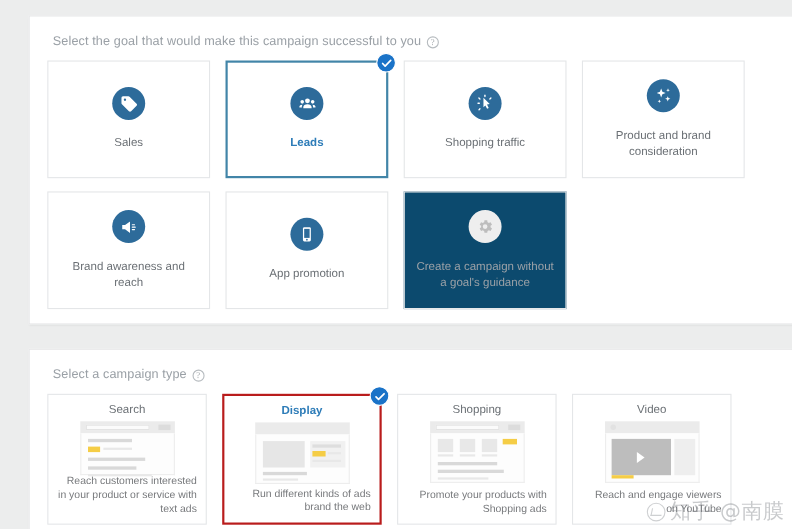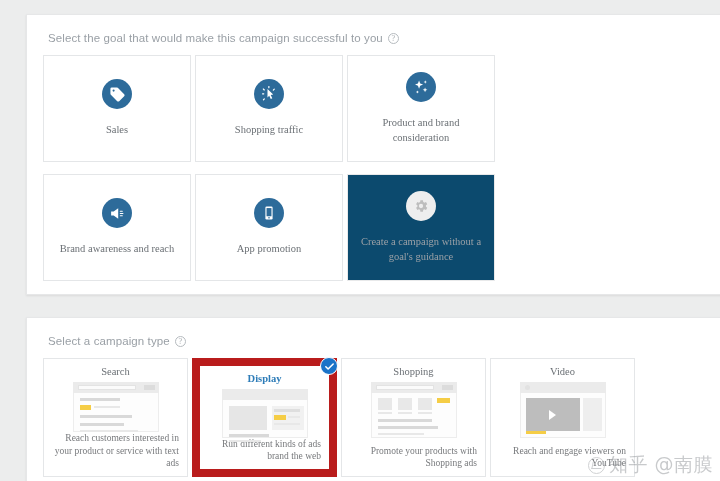--- a/index.html
+++ b/index.html
@@ -29,21 +29,21 @@
     display: flex; align-items: center; gap: 5px;
     margin: 3px 0 11px 5px;
   }
   .help-icon {
     width: 11px; height: 11px; border-radius: 50%;
     border: 1px solid #b6bbbf; color: #a4a9ad;
     font-size: 8px; line-height: 9px; text-align: center;
     display: inline-block; font-family: "Liberation Serif", serif;
   }
 
-  .grid { display: flex; gap: 4px; font-family: Liberation Serif, serif; }
+  .grid { display: flex; gap: 14px; }
   .grid + .grid { margin-top: 12px; }
 
   
   .goal-card {
     width: 148px; height: 107px;
     border: 1px solid #e4e6e8;
     background: #fff;
     display: flex; flex-direction: column;
     align-items: center; justify-content: center;
     position: relative;
@@ -76,21 +76,21 @@
   }
 
   
   .type-card {
     width: 145px; height: 119px;
     border: 1px solid #e4e6e8; background: #fff;
     position: relative;
     display: flex; flex-direction: column; align-items: center;
     padding: 7px 8px 6px 8px;
   }
-  .type-card.selected { border: 8px solid #b91c1c; }
+  .type-card.selected { border: 2px solid #b91c1c; }
   .type-title { font-size: 10.5px; color: #6b7075; margin-bottom: 5px; }
   .type-card.selected .type-title { color: #2d7cb8; font-weight: bold; }
   .type-desc {
     font-size: 9.5px; color: #77797c; text-align: right;
     line-height: 1.32; margin-top: auto;
   }
 
   
   .thumb { width: 86px; height: 56px; background: #fff; position: relative; }
   .thumb .bar { position: absolute; left: 0; top: 0; right: 0; height: 11px; background: #ebebeb; }
@@ -153,20 +153,38 @@
 
       <div class="goal-card">
         <span class="g-icon">
           <svg width="17" height="17" viewBox="0 0 24 24" fill="#ffffff">
             <path d="M21.4 11.6l-9-9A2 2 0 0 0 11 2H4a2 2 0 0 0-2 2v7c0 .5.2 1 .6 1.4l9 9c.4.4.9.6 1.4.6s1-.2 1.4-.6l7-7c.4-.4.6-.9.6-1.4s-.2-1-.6-1.4zM6.5 8A1.5 1.5 0 1 1 8 6.5A1.5 1.5 0 0 1 6.5 8z"></path>
           </svg>
         </span>
         <span class="goal-label">Sales</span>
       </div>
 
+      <div class="goal-card selected">
+        <span class="check-badge">
+          <svg width="11" height="11" viewBox="0 0 24 24" fill="none" stroke="#ffffff" stroke-width="3.4" stroke-linecap="round" stroke-linejoin="round">
+            <path d="M4 12.5l5 5L20 6.5"></path>
+          </svg>
+        </span>
+        <span class="g-icon">
+          <svg width="17" height="17" viewBox="0 0 24 24" fill="#ffffff">
+            <circle cx="12" cy="8" r="3.1"></circle>
+            <circle cx="5.3" cy="9.3" r="2.3"></circle>
+            <circle cx="18.7" cy="9.3" r="2.3"></circle>
+            <path d="M12 12.4c-3.1 0-5.3 1.6-5.3 3.4v1.7h10.6v-1.7c0-1.8-2.2-3.4-5.3-3.4z"></path>
+            <path d="M5.3 12.9c-2.1 0-3.6 1.1-3.6 2.4v1.3h3.1v-1.3c0-.8.3-1.6.9-2.2a5.5 5.5 0 0 0-.4-.2z"></path>
+            <path d="M18.7 12.9c2.1 0 3.6 1.1 3.6 2.4v1.3h-3.1v-1.3c0-.8-.3-1.6-.9-2.2l.4-.2z"></path>
+          </svg>
+        </span>
+        <span class="goal-label">Leads</span>
+      </div>
 
       <div class="goal-card">
         <span class="g-icon">
           <svg width="18" height="18" viewBox="0 0 24 24" fill="#ffffff">
             <path d="M10 5.2l7.6 7.5-3.3.7 2.1 4.2-2 1-2.1-4.2-2.3 2.4z"></path>
             <rect x="11" y="1.2" width="1.6" height="3.2" rx=".8"></rect>
             <rect x="2.6" y="11" width="3.2" height="1.6" rx=".8"></rect>
             <rect x="4.3" y="4.3" width="1.6" height="3.4" rx=".8" transform="rotate(-45 5.1 6)"></rect>
             <rect x="17.6" y="4.4" width="1.6" height="3.4" rx=".8" transform="rotate(45 18.4 6.1)"></rect>
             <rect x="4.4" y="17.5" width="1.6" height="3.2" rx=".8" transform="rotate(45 5.2 19.1)"></rect>

